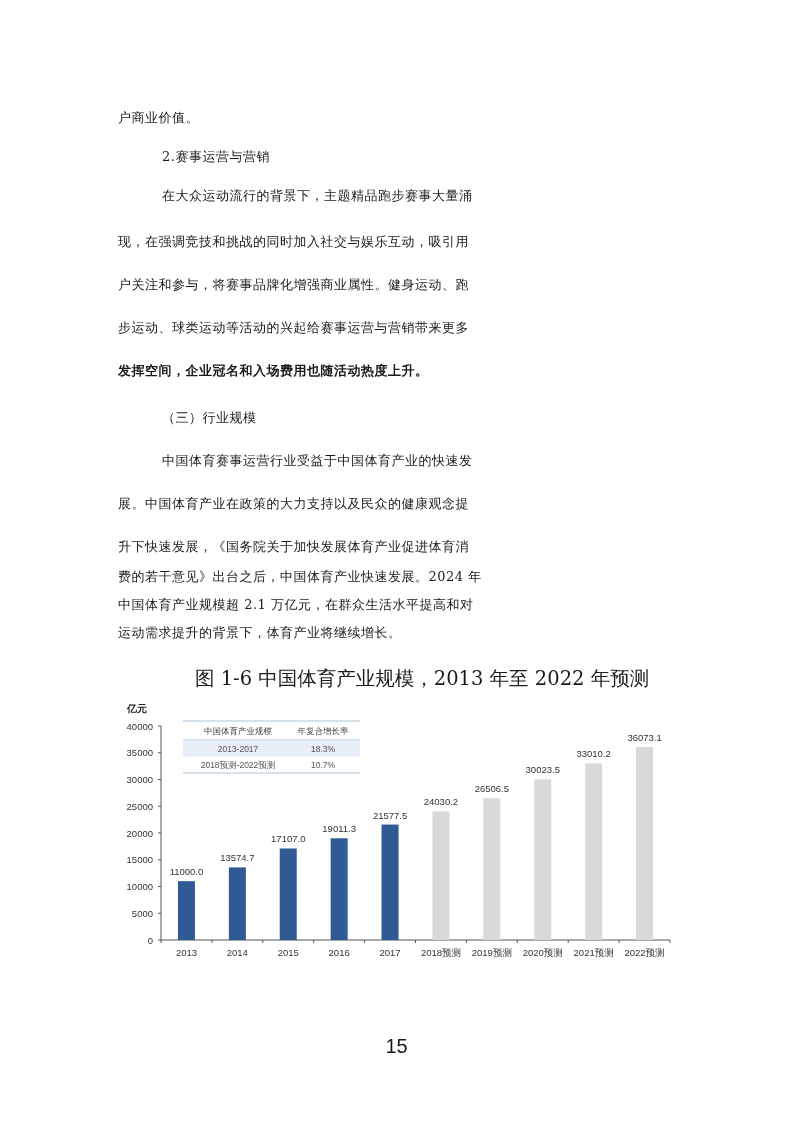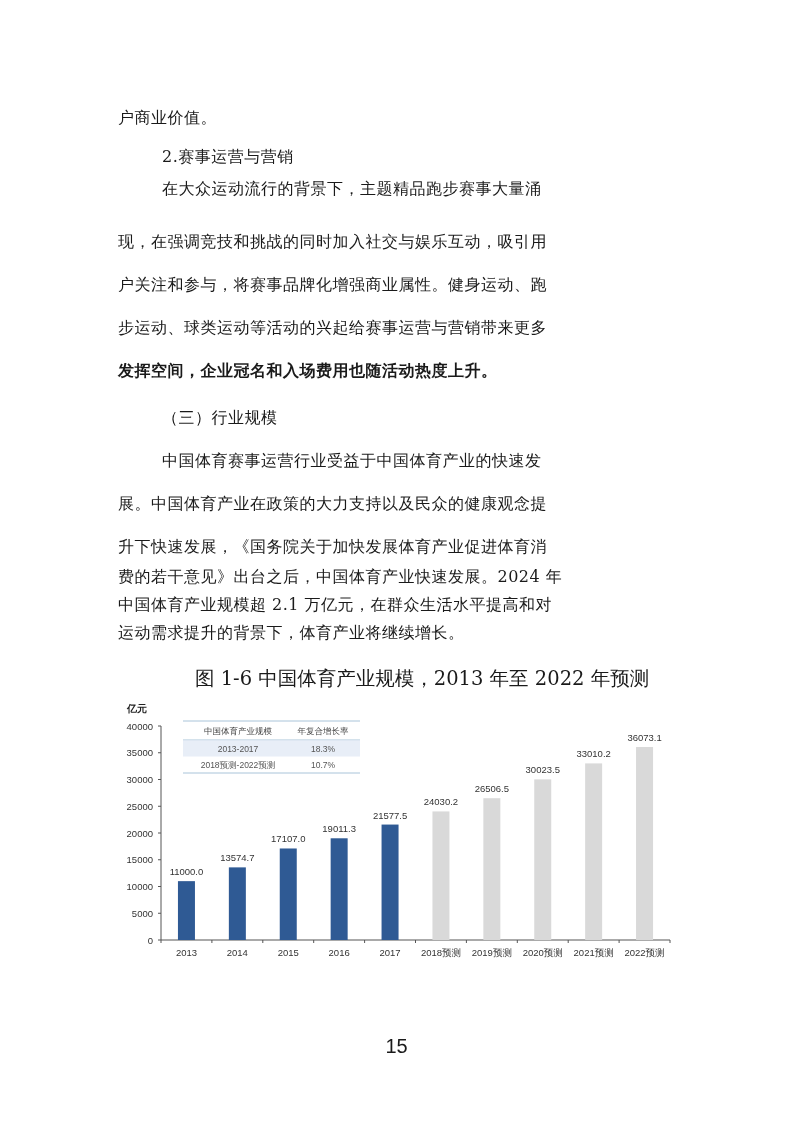--- a/index.html
+++ b/index.html
@@ -1,33 +1,33 @@
 <!DOCTYPE html>
 <html><head>
 <meta charset="utf-8">
 <style>
   html, body { margin: 0; padding: 0; background: #ffffff; }
   body { width: 793px; height: 1122px; position: relative; overflow: hidden;
          font-family: "DejaVu Serif", "Liberation Serif", serif; color: #1a1a1a; }
-  .line { position: absolute; left: 118px; width: 580px; font-size: 16px; line-height: 24px;
+  .line { position: absolute; left: 118px; width: 580px; font-size: 13px; line-height: 24px;
           white-space: nowrap; letter-spacing: 0.5px; }
   .indent { left: 162px; }
   .caption { position: absolute; left: 195px; top: 665px; font-size: 19.5px; white-space: nowrap; }
   .pagenum { position: absolute; left: 0; width: 793px; top: 1035px; text-align: center;
              font-family: "Liberation Sans", sans-serif; font-size: 20px; }
   .chart { position: absolute; left: 0; top: 0; width: 793px; height: 1122px; pointer-events: none; }
   .chart text { font-family: "Liberation Sans", sans-serif; }
 </style>
 </head>
 <body>
 
 <div id="text-layer">
     <div class="line" style="top: 106px;">户商业价值。</div>
     <div class="line indent" style="top: 145px;">2.赛事运营与营销</div>
-    <div class="line indent" style="top: 177px;">在大众运动流行的背景下，主题精品跑步赛事大量涌</div>
+    <div class="line indent" style="top: 184px;">在大众运动流行的背景下，主题精品跑步赛事大量涌</div>
     <div class="line" style="top: 230px;">现，在强调竞技和挑战的同时加入社交与娱乐互动，吸引用</div>
     <div class="line" style="top: 273px;">户关注和参与，将赛事品牌化增强商业属性。健身运动、跑</div>
     <div class="line" style="top: 316px;">步运动、球类运动等活动的兴起给赛事运营与营销带来更多</div>
     <div class="line" style="top: 359px; font-weight: bold;">发挥空间，企业冠名和入场费用也随活动热度上升。</div>
     <div class="line indent" style="top: 406px;">（三）行业规模</div>
     <div class="line indent" style="top: 449px;">中国体育赛事运营行业受益于中国体育产业的快速发</div>
     <div class="line" style="top: 492px;">展。中国体育产业在政策的大力支持以及民众的健康观念提</div>
     <div class="line" style="top: 535px;">升下快速发展，《国务院关于加快发展体育产业促进体育消</div>
     <div class="line" style="top: 565px;">费的若干意见》出台之后，中国体育产业快速发展。2024 年</div>
     <div class="line" style="top: 593px;">中国体育产业规模超 2.1 万亿元，在群众生活水平提高和对</div>

